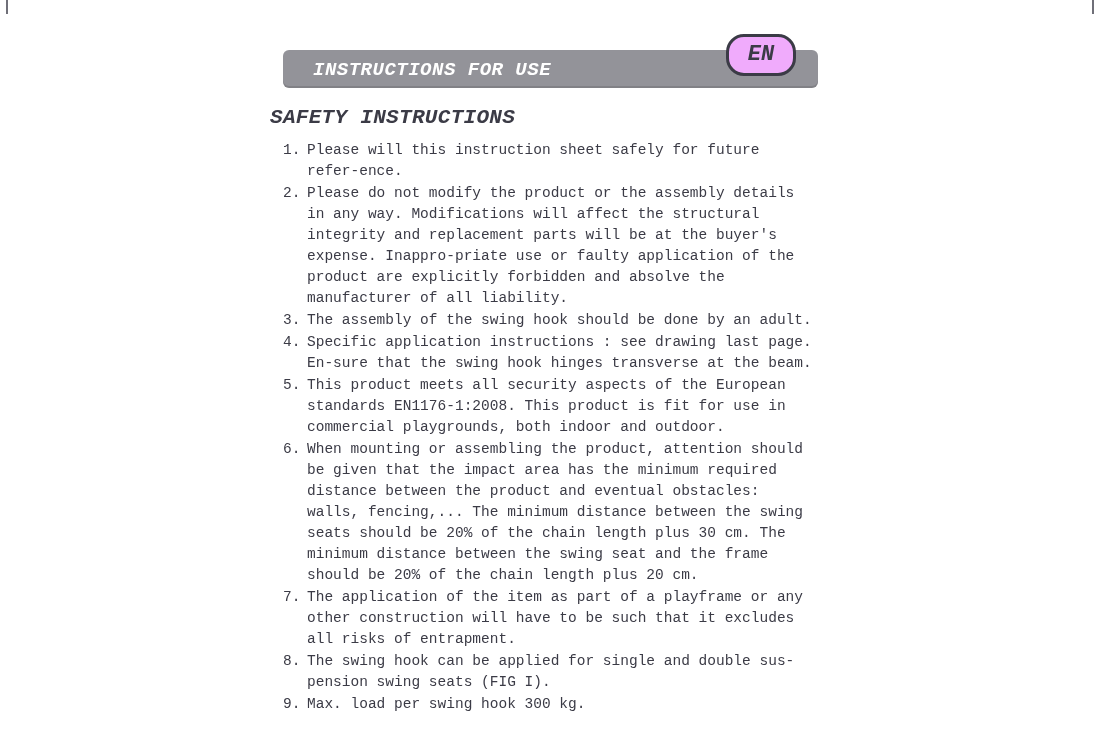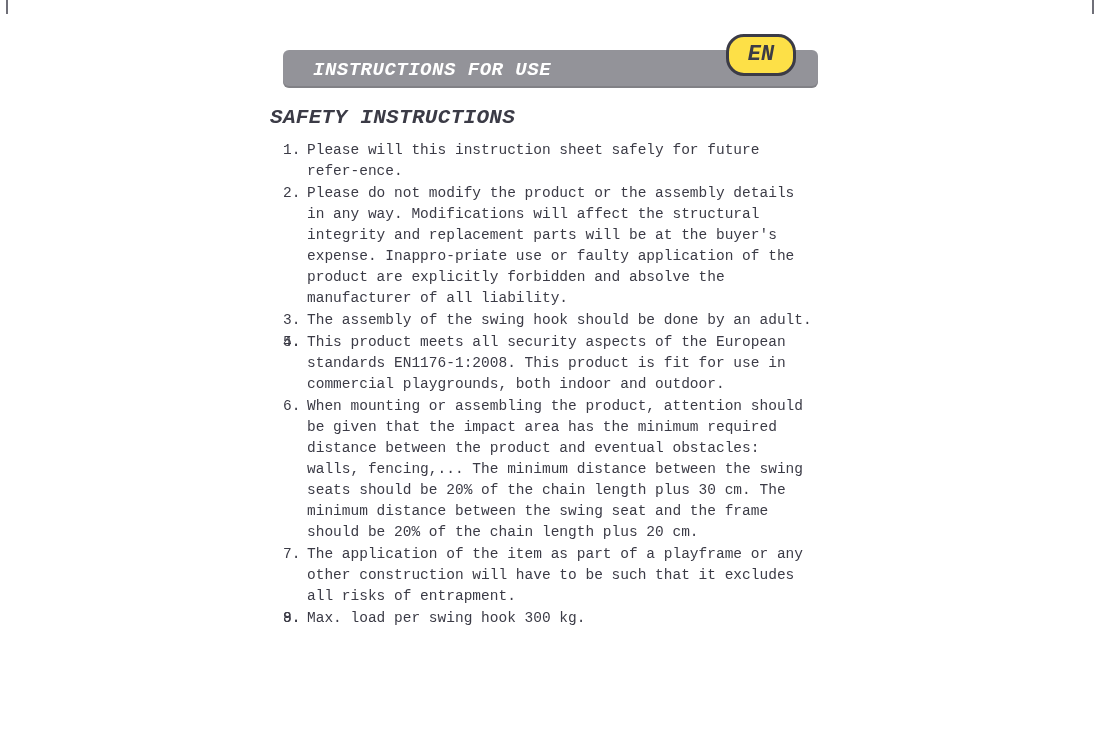--- a/index.html
+++ b/index.html
@@ -60,21 +60,21 @@
 
   
   .lang-badge {
     position: absolute;
     left: 726px;
     top: 34px;
     width: 64px;
     height: 36px;
     border: 3px solid #3b3b46;
     border-radius: 18px;
-    background: #fde047;
+    background: #f0abfc;
     display: flex;
     align-items: center;
     justify-content: center;
   }
   .lang-badge .lang-text {
     font-size: 22px;
     font-weight: bold;
     font-style: italic;
     color: #3b3b46;
     line-height: 1;
@@ -157,39 +157,41 @@
       <span class="body">Please do not modify the product or the assembly details in any way. Modifications will affect the structural integrity and replacement parts will be at the buyer's expense. Inappro-priate use or faulty application of the product are explicitly forbidden and absolve the manufacturer of all liability.</span>
     </div>
 
     <div class="list-item">
       <span class="num">3.</span>
       <span class="body nojustify">The assembly of the swing hook should be done by an adult.</span>
     </div>
 
     <div class="list-item">
       <span class="num">4.</span>
+      <span class="body nojustify">Specific application instructions : see drawing last page. En-sure that the swing hook hinges transverse at the beam.</span>
     </div>
 
     <div class="list-item">
       <span class="num">5.</span>
       <span class="body">This product meets all security aspects of the European standards EN1176-1:2008. This product is fit for use in commercial playgrounds, both indoor and outdoor.</span>
     </div>
 
     <div class="list-item">
       <span class="num">6.</span>
       <span class="body">When mounting or assembling the product, attention should be given that the impact area has the minimum required distance between the product and eventual obstacles: walls, fencing,... The minimum distance between the swing seats should be 20% of the chain length plus 30 cm. The minimum distance between the swing seat and the frame should be 20% of the chain length plus 20 cm.</span>
     </div>
 
     <div class="list-item">
       <span class="num">7.</span>
       <span class="body">The application of the item as part of a playframe or any other construction will have to be such that it excludes all risks of entrapment.</span>
     </div>
 
     <div class="list-item">
       <span class="num">8.</span>
+      <span class="body">The swing hook can be applied for single and double sus-pension swing seats (FIG I).</span>
     </div>
 
     <div class="list-item">
       <span class="num">9.</span>
       <span class="body nojustify">Max. load per swing hook 300 kg.</span>
     </div>
 
   </div>
 </div>
 

